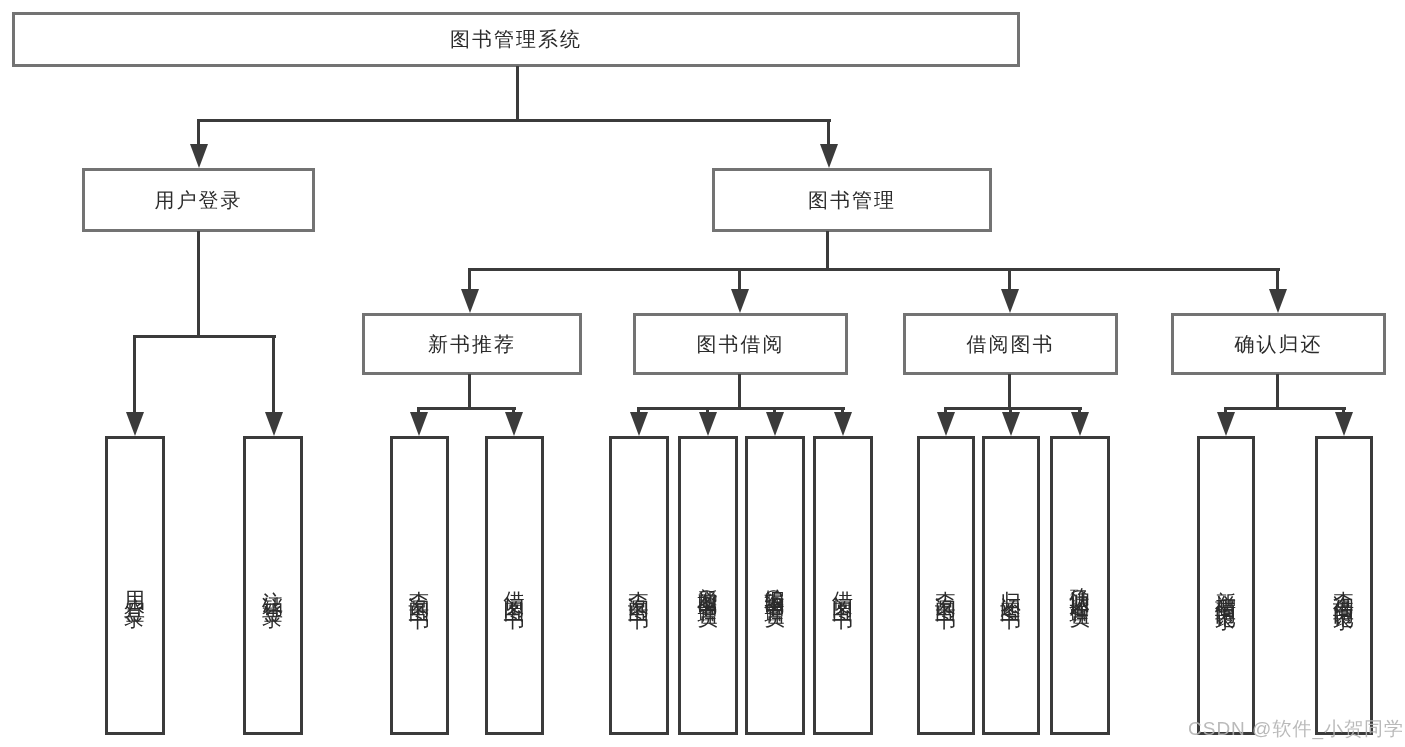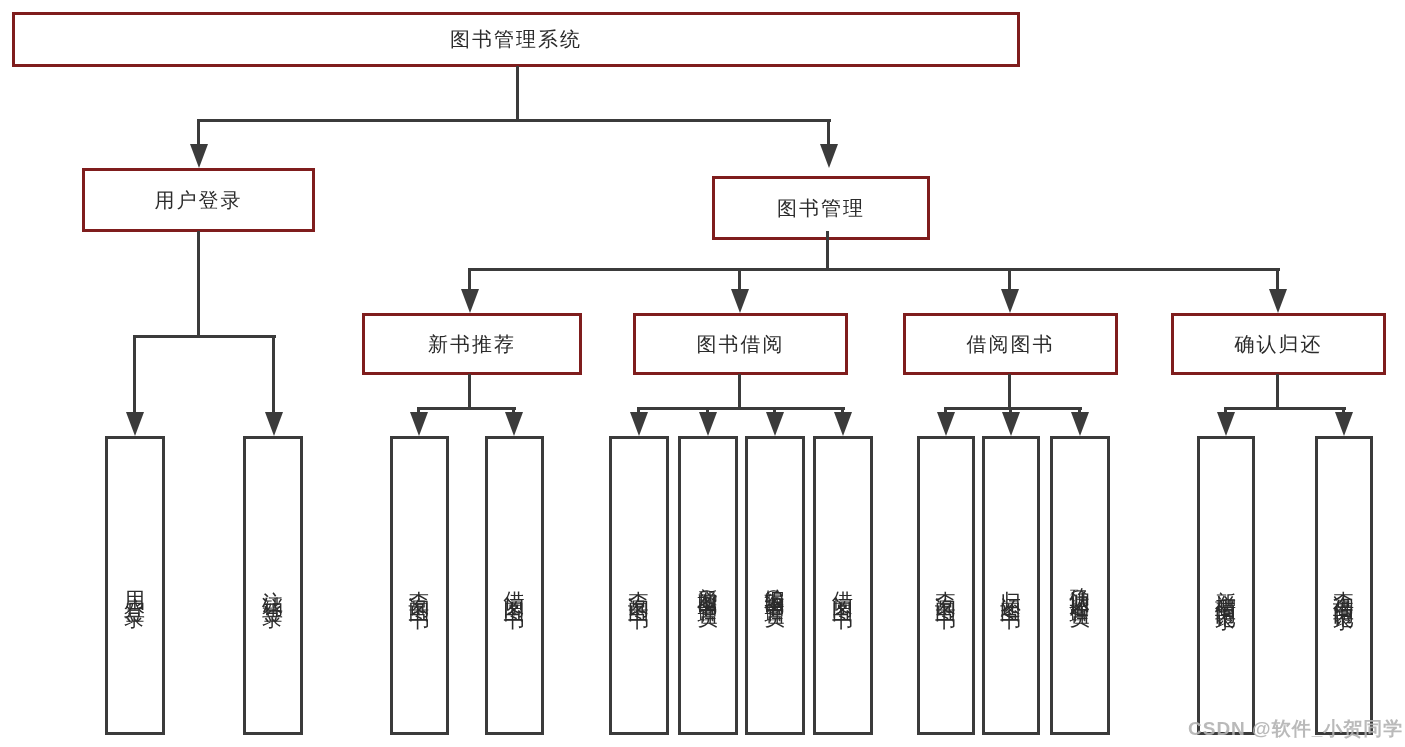--- a/index.html
+++ b/index.html
@@ -7,21 +7,21 @@
   .canvas {
     position: relative;
     width: 1405px;
     height: 747px;
     background: #ffffff;
     overflow: hidden;
   }
   .box {
     position: absolute;
     box-sizing: border-box;
-    border: 3px solid #7f1d1d;
+    border: 3px solid #737373;
     background: #ffffff;
     display: flex;
     align-items: center;
     justify-content: center;
     color: #2b2b2b;
     font-size: 20px;
     letter-spacing: 2px;
     text-align: center;
   }
   .vbox {
@@ -52,40 +52,39 @@
   .watermark {
     position: absolute;
     left: 1188px;
     top: 716px;
     font-size: 19px;
     letter-spacing: 1px;
     color: #b3b3b3;
     opacity: 0.9;
     z-index: 10;
     white-space: nowrap;
-    font-weight: bold;
   }
 </style>
 </head>
 <body>
 
 <div class="canvas">
 
   <div class="box" style="left:12px; top:12px; width:1008px; height:55px;">图书管理系统</div>
 
   <div class="vl" style="left:516px; top:66px; height:56px;"></div>
   <div class="hl" style="left:197px; top:119px; width:634px;"></div>
 
   <div class="vl" style="left:197px; top:119px; height:28px;"></div>
   <div class="ah" style="left:190px; top:144px;"></div>
   <div class="vl" style="left:827px; top:119px; height:28px;"></div>
   <div class="ah" style="left:820px; top:144px;"></div>
 
   <div class="box" style="left:82px; top:168px; width:233px; height:64px;">用户登录</div>
-  <div class="box" style="left:712px; top:168px; width:218px; height:64px;margin-top:8px;">图书管理</div>
+  <div class="box" style="left:712px; top:168px; width:280px; height:64px;">图书管理</div>
 
   <div class="vl" style="left:197px; top:231px; height:106px;"></div>
   <div class="hl" style="left:133px; top:335px; width:143px;"></div>
   <div class="vl" style="left:133px; top:335px; height:80px;"></div>
   <div class="ah" style="left:126px; top:412px;"></div>
   <div class="vl" style="left:272px; top:335px; height:80px;"></div>
   <div class="ah" style="left:265px; top:412px;"></div>
 
   <div class="vl" style="left:826px; top:231px; height:39px;"></div>
   <div class="hl" style="left:468px; top:268px; width:812px;"></div>

